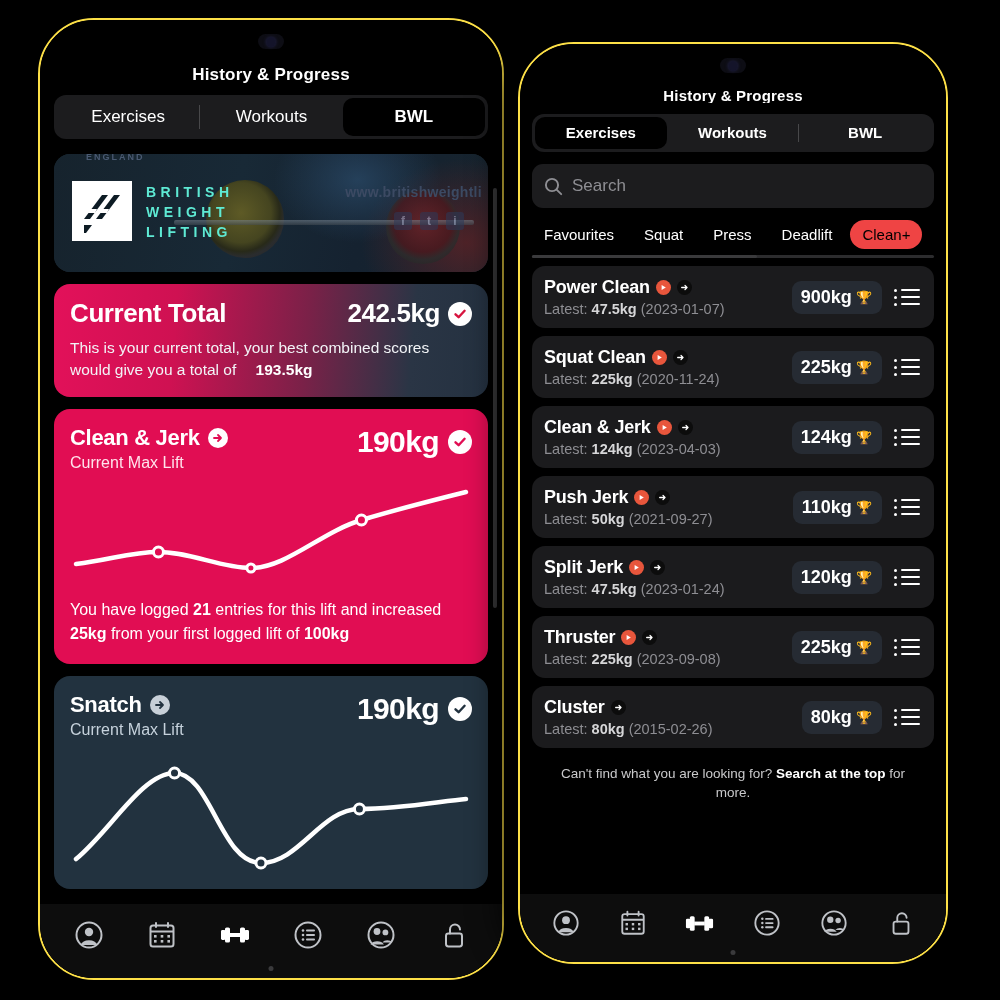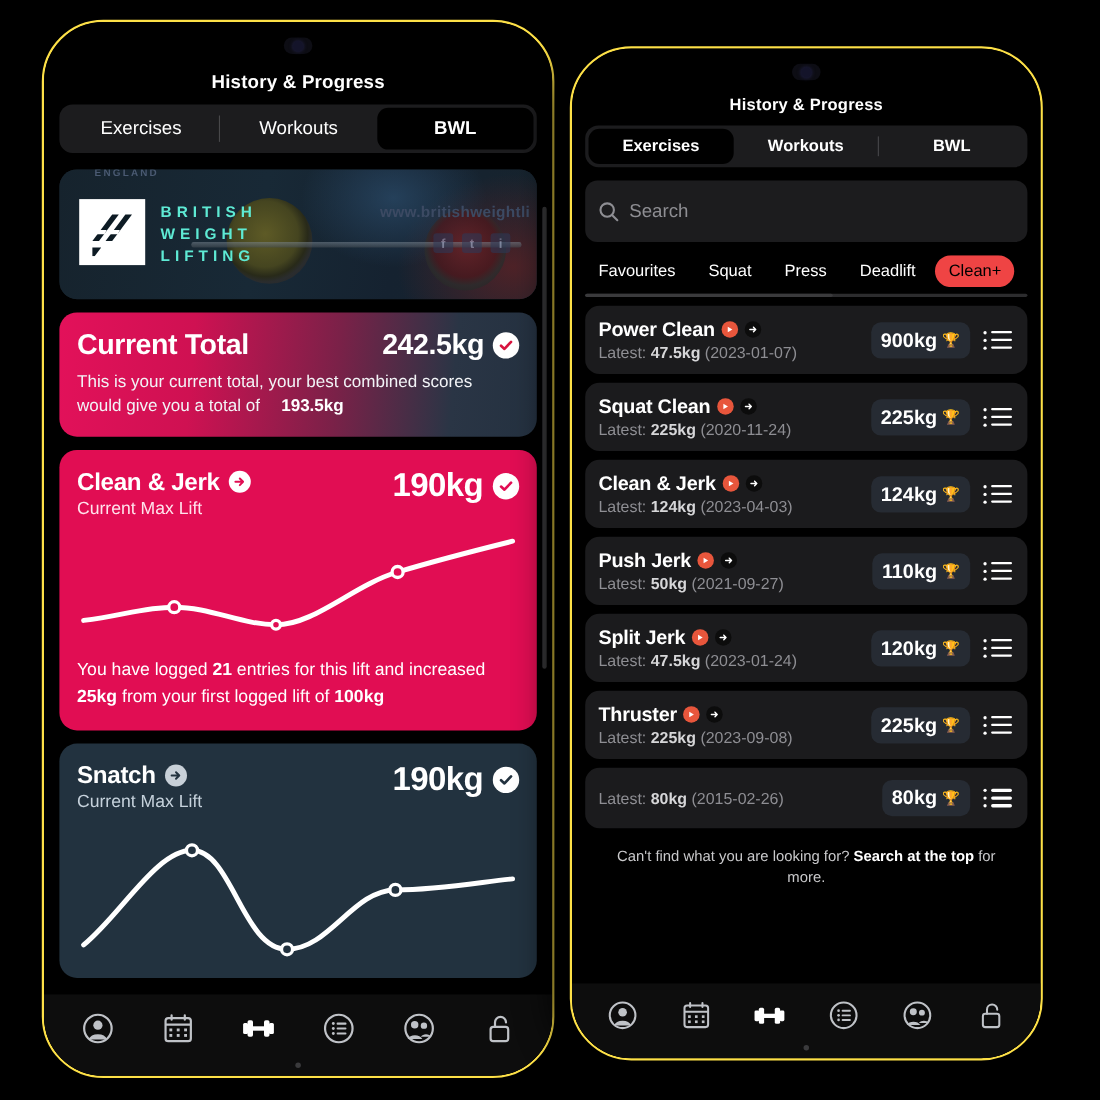--- a/index.html
+++ b/index.html
@@ -145,21 +145,21 @@
     position:absolute; right:5px; top:168px; width:4px; height:420px;
     background:#3a3a3c; border-radius:2px;
   }
 
   
   .r-title { font-size: 15px; line-height: 15px; margin-top: 44px; }
   .r-seg { margin: 11px 12px 0 12px; height: 38px; }
   .r-seg .seg-item { font-size: 15px; line-height: 32px; font-weight: 600; }
 
   .searchbar {
-    margin: 12px 12px 0 12px; height: 56px; border-radius: 11px;
+    margin: 12px 12px 0 12px; height: 44px; border-radius: 11px;
     background: #1c1c1e; display: flex; align-items: center; gap: 9px; padding: 0 12px;
   }
   .searchbar .ph { color:#8e8e93; font-size:17px; }
 
   .chips { margin-top:12px; padding:0 12px; display:flex; align-items:center; gap:6px;
     overflow:hidden; }
   .chip { color:#fff; font-size:15px; padding:6px 12px; border-radius:16px; white-space:nowrap; }
   .chip.active { background:#ef4444; color:#000; font-weight:500; }
   .chips-track { margin: 6px 12px 0 12px; height:3px; background:#2c2c2e; border-radius:2px;
     position:relative; }
@@ -685,20 +685,28 @@
               </span>
             <span class="li-row">
                 <span class="li-dot"></span>
                 <span class="li-bar"></span>
               </span>
           </div>
         </div>
 
         <div class="ex-row">
           <div class="ex-main">
+            <div class="ex-name">
+              <span>Cluster</span>
+              <span class="arr-circ-blk">
+                  <svg width="9" height="9" viewBox="0 0 9 9">
+                    <path d="M1.7 4.5 H7 M5 2.4 L7 4.5 L5 6.6" fill="none" stroke="#fff" stroke-width="1.3" stroke-linecap="round" stroke-linejoin="round"></path>
+                  </svg>
+                </span>
+            </div>
             <div class="ex-latest">
               <span>Latest: </span><b>80kg</b> <span>(2015-02-26)</span>
             </div>
           </div>
           <div class="pr-badge">
             <span class="pr-val">80kg</span>
             <span class="pr-trophy">🏆</span>
           </div>
           <div class="list-icon">
             <span class="li-row">

